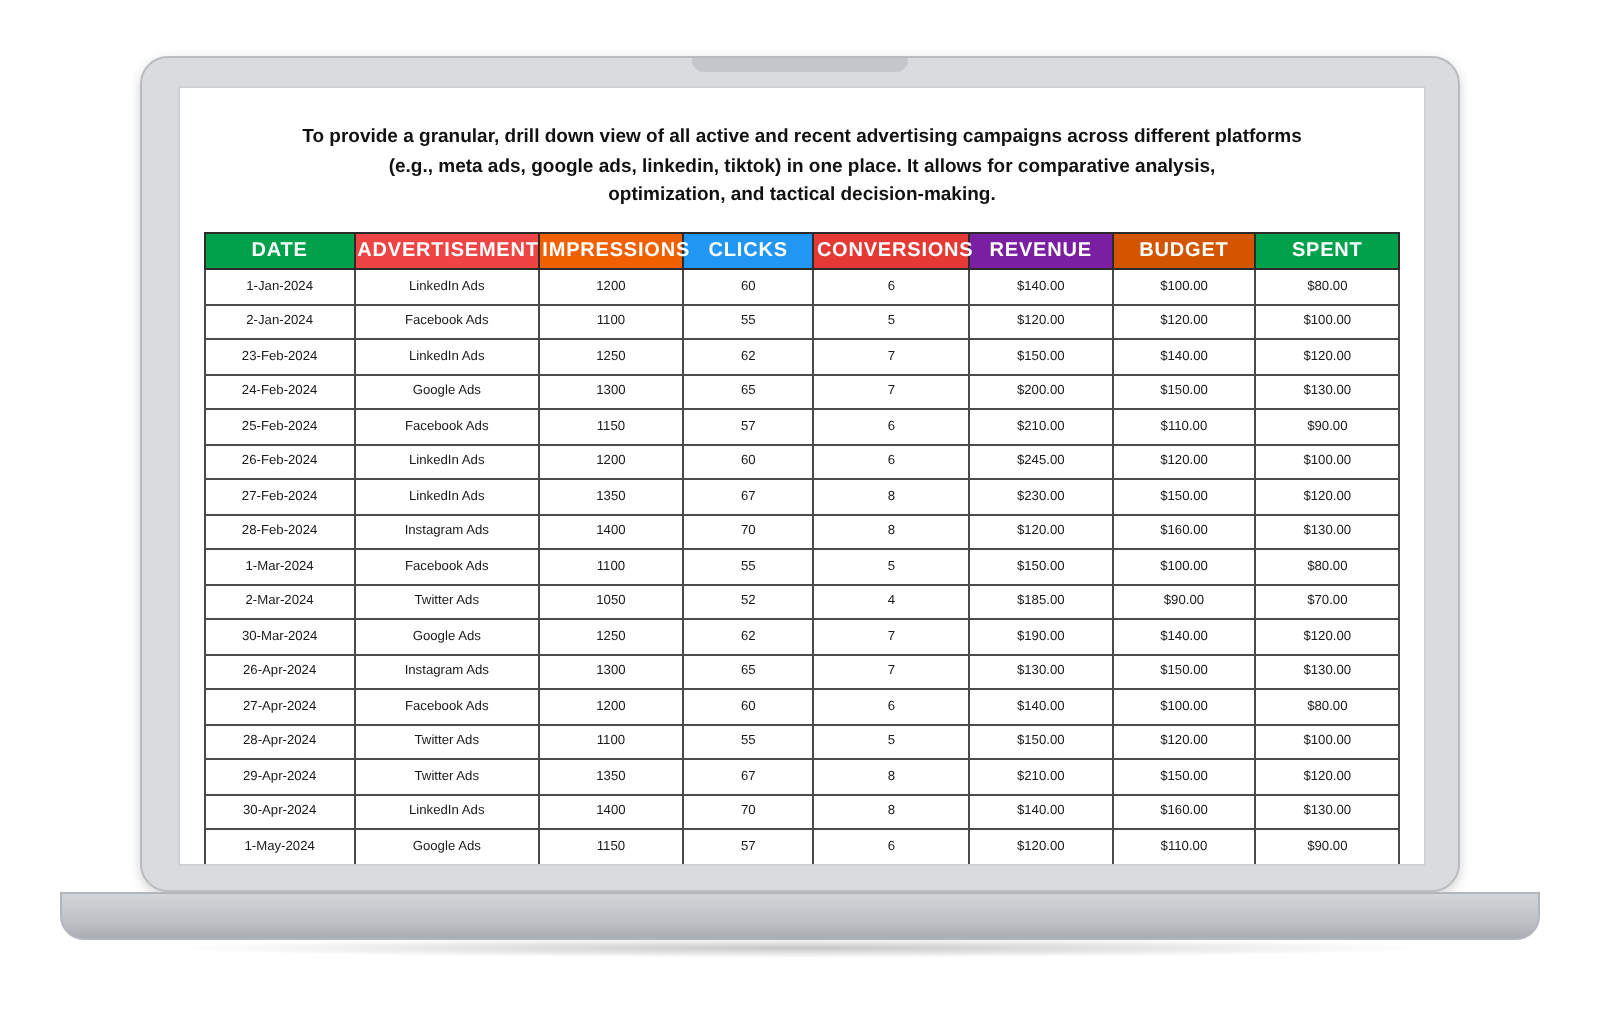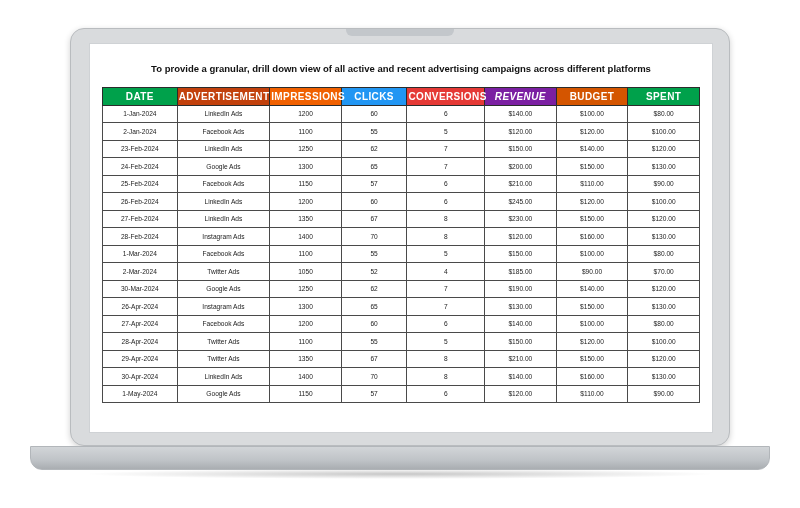--- a/index.html
+++ b/index.html
@@ -129,41 +129,43 @@
 
   <div class="laptop">
     <div class="laptop-body">
       <div class="laptop-notch"></div>
 
       <div class="laptop-screen">
         <div class="doc">
 
           <div class="intro">
             <div>To provide a granular, drill down view of all active and recent advertising campaigns across different platforms</div>
+            <div>(e.g., meta ads, google ads, linkedin, tiktok) in one place. It allows for comparative analysis,</div>
+            <div>optimization, and tactical decision-making.</div>
           </div>
 
           <table class="grid">
             <colgroup>
               <col style="width:12.5%">
               <col style="width:15.5%">
               <col style="width:12%">
               <col style="width:11%">
               <col style="width:13%">
               <col style="width:12%">
               <col style="width:12%">
               <col style="width:12%">
             </colgroup>
             <thead>
               <tr id="header-row">
                   <th style="background: rgb(0, 161, 75);">DATE</th>
-                  <th style="background: #c2410c;">ADVERTISEMENT</th>
+                  <th style="background: #ef4444;">ADVERTISEMENT</th>
                   <th style="background: rgb(240, 96, 0);">IMPRESSIONS</th>
                   <th style="background: rgb(33, 150, 243);">CLICKS</th>
                   <th style="background: rgb(229, 57, 53);">CONVERSIONS</th>
-                  <th style="background: rgb(123, 31, 162); font-style: italic;">REVENUE</th>
+                  <th style="background: rgb(123, 31, 162);">REVENUE</th>
                   <th style="background: rgb(212, 85, 0); text-align: center;">BUDGET</th>
                   <th style="background: rgb(0, 161, 75); margin-top: 46px;">SPENT</th>
                 </tr>
             </thead>
             <tbody id="body-rows">
                 <tr>
                   <td class="date-cell">1-Jan-2024</td>
                   <td class="ad-cell">LinkedIn Ads</td>
                   <td>1200</td>
                   <td>60</td>

